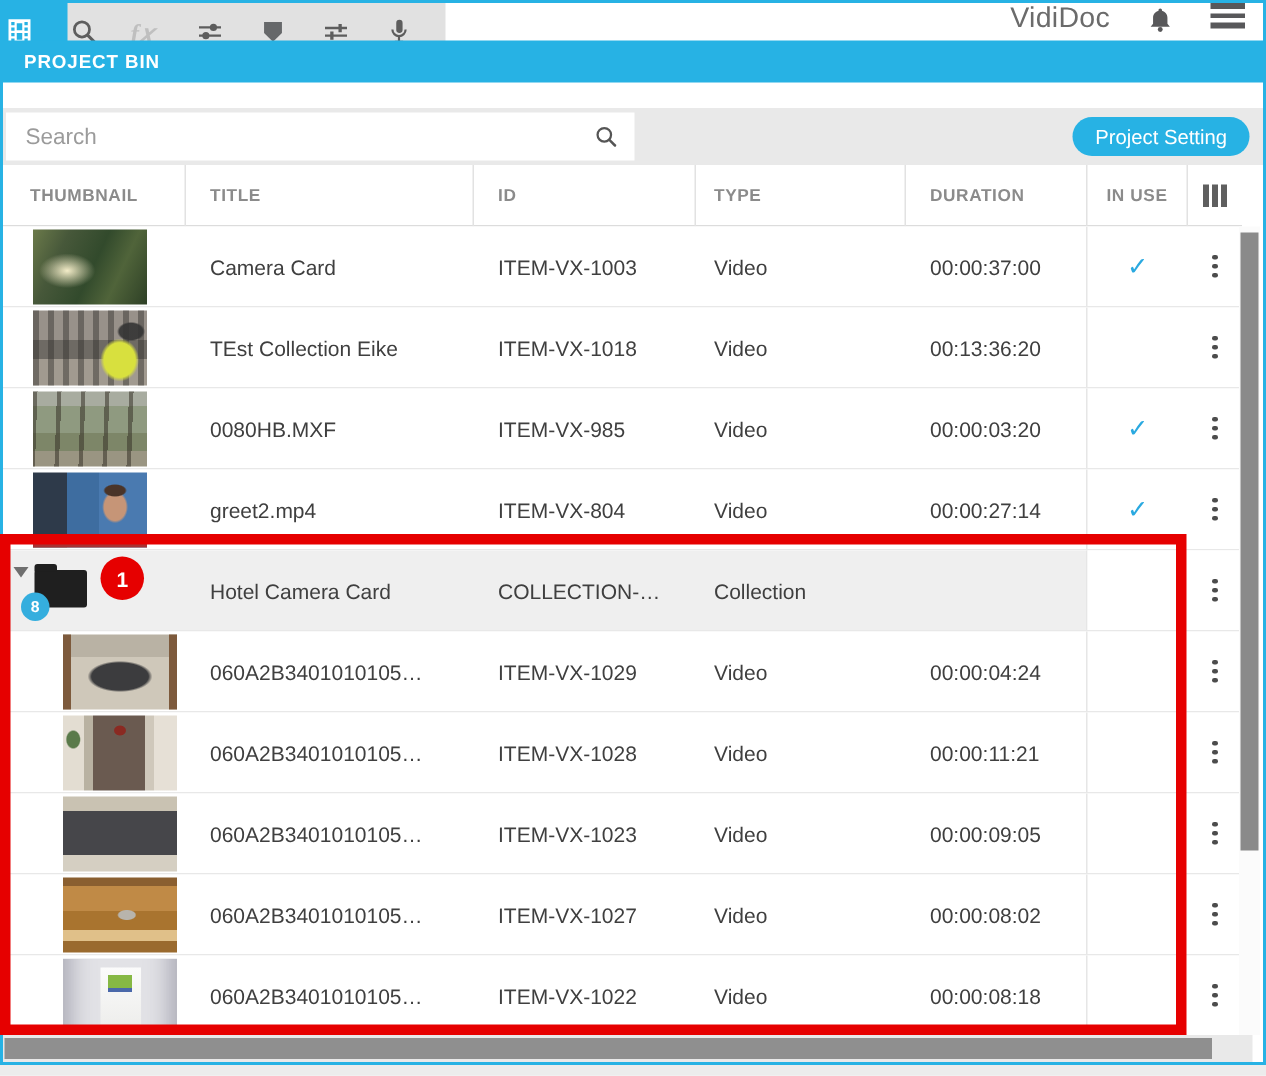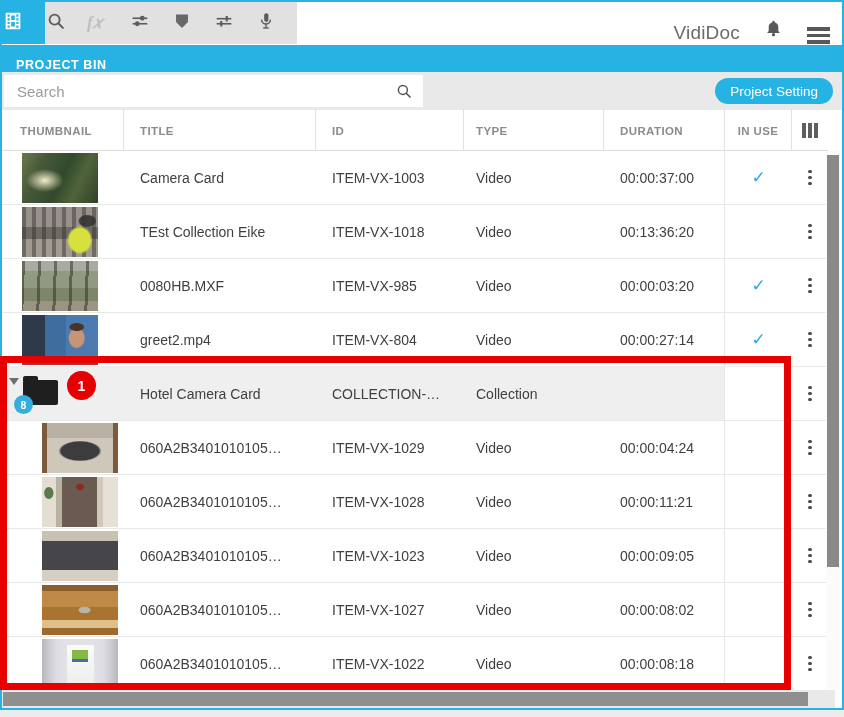--- a/index.html
+++ b/index.html
@@ -9,27 +9,27 @@
 
   .app { position:relative; width:844px; height:710px; background:#fff;
          border:2px solid var(--accent); overflow:visible; }
 
   
   .toolbar { position:absolute; left:0; top:0; width:840px; height:42px; background:#fff; }
   .tabs { position:absolute; left:0; top:0; height:42px; width:295px; background:#e1e1e1; display:flex; }
   .tab { width:42px; height:42px; display:flex; align-items:center; cursor:pointer; }
   .tab.active { background:var(--accent); width:43px; }
   .tab .fx { font-family:"Liberation Serif", serif; font-style:italic; font-size:17px; color:#bfbfbf; font-weight:bold; }
-  .toolbar-right { position:absolute; right:12px; top:0; height:42px; display:flex; align-items:flex-end; gap:22px; }
+  .toolbar-right { position:absolute; right:12px; top:0; height:42px; display:flex; align-items:flex-start; gap:22px; }
   .app-title { font-size:19px; color:#6b6b6b; letter-spacing:.2px; }
   .hamburger { display:flex; flex-direction:column; gap:3px; cursor:pointer; }
   .hamburger i { display:block; width:23px; height:3.6px; background:#58585a; }
 
   
-  .panel-bar { position:absolute; left:0; top:43px; width:840px; height:40px; background:var(--accent);
+  .panel-bar { position:absolute; left:0; top:25px; width:840px; height:28px; background:var(--accent);
                display:flex; align-items:center; padding-left:14px; }
   .panel-bar span { color:#fff; font-size:12.5px; font-weight:bold; letter-spacing:.6px; }
 
   
   .search-row { position:absolute; left:0; top:70px; width:840px; height:38px; background:#e9e9e9; }
   .search-box { position:absolute; left:2px; top:3px; width:419px; height:32px; background:#fff; }
   .search-box input { width:100%; height:100%; border:none; outline:none; font-size:15px; color:#444;
                       padding:0 44px 0 13px; font-family:inherit; background:transparent; }
   .search-box input::placeholder { color:#9b9b9b; }
   .search-box .mag { position:absolute; right:10px; top:7px; }

